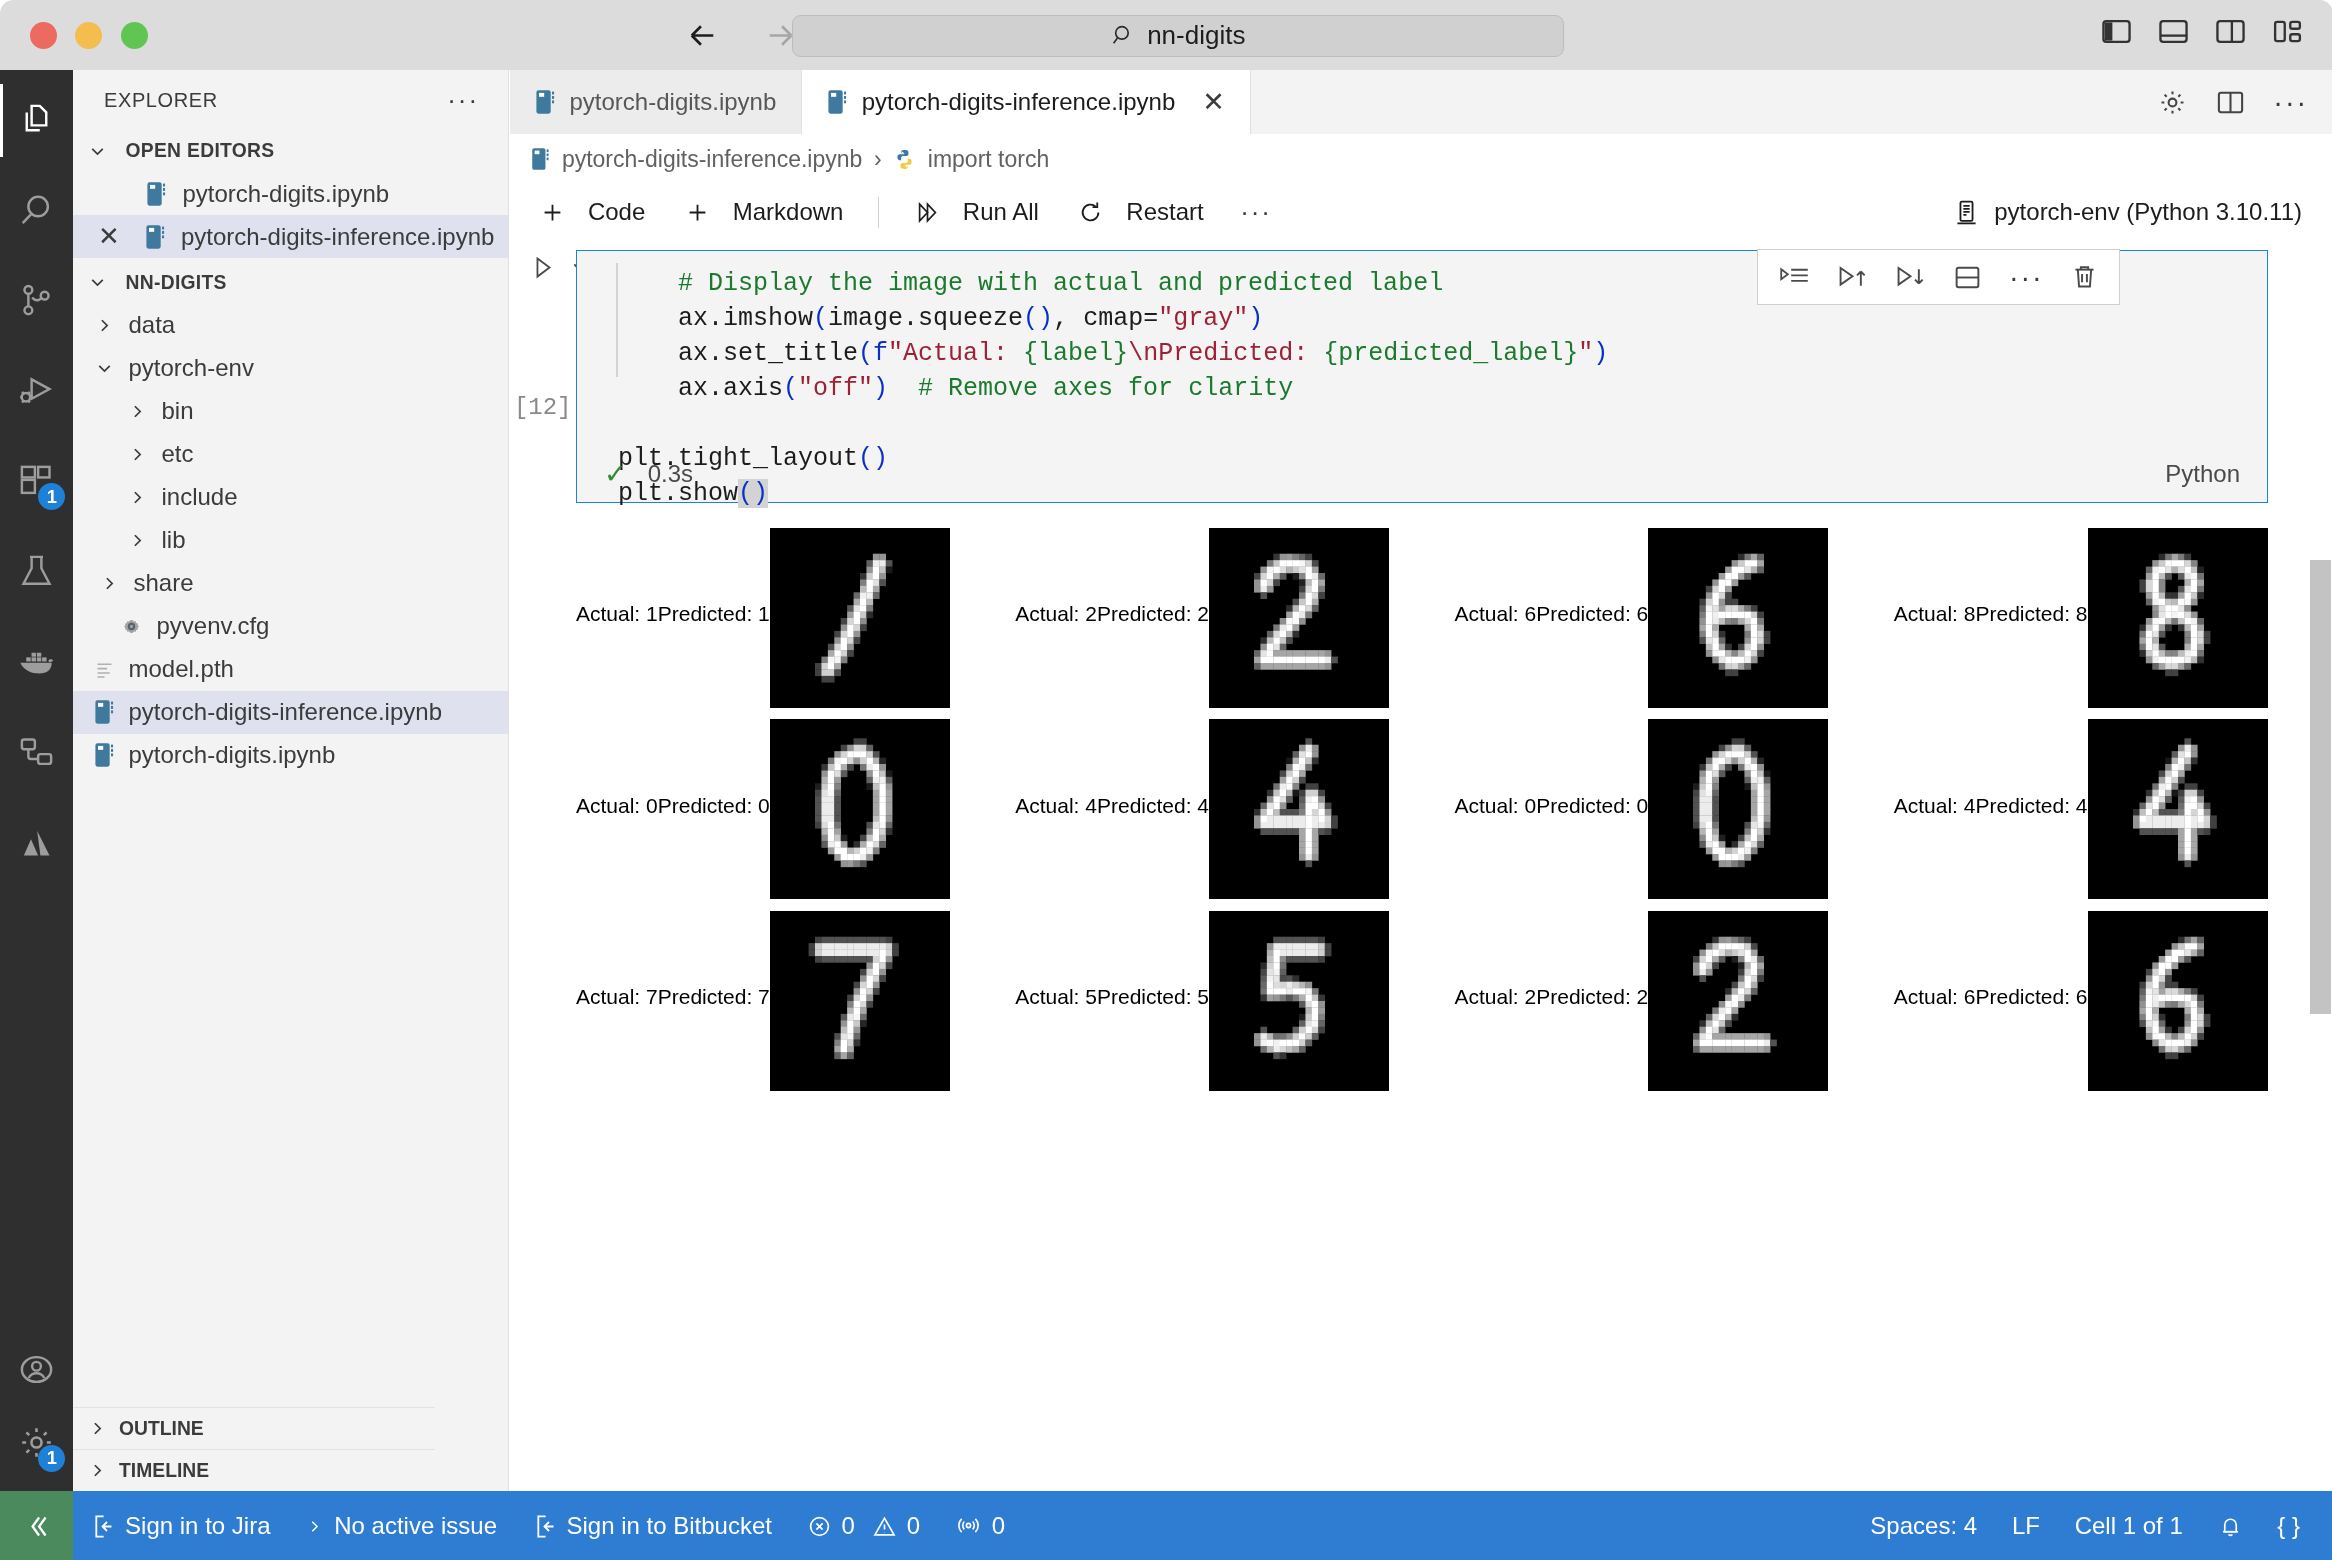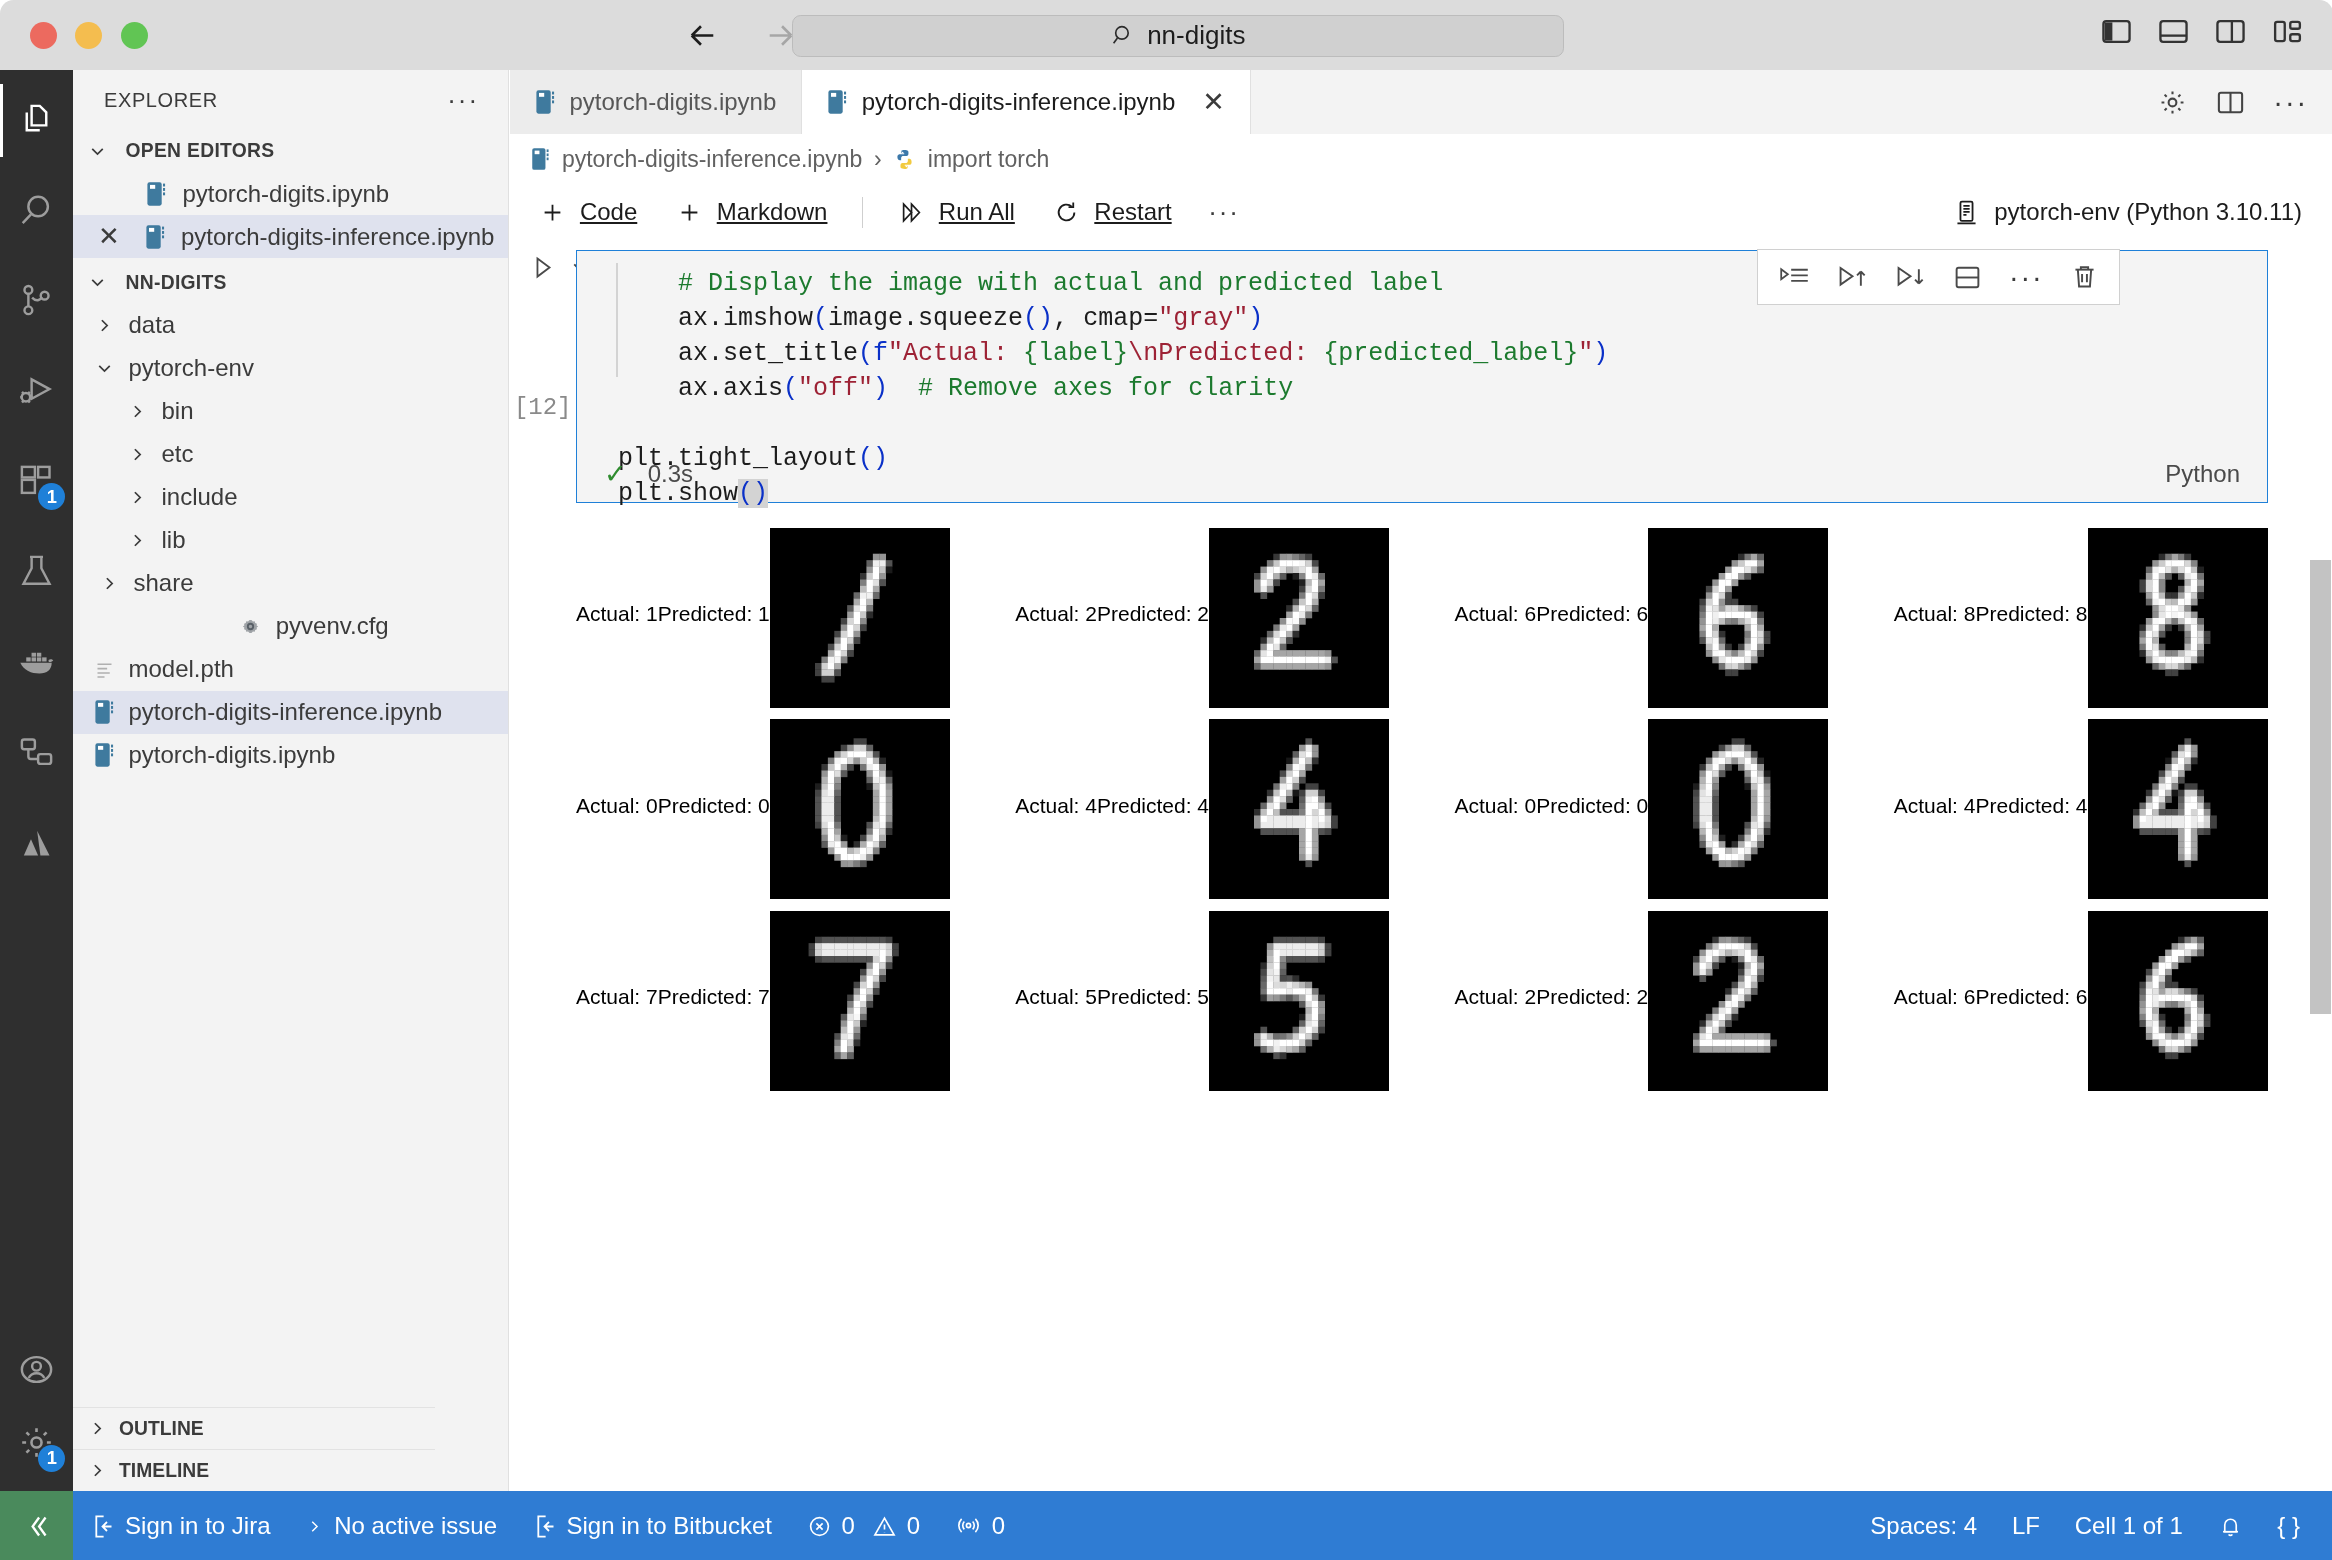--- a/index.html
+++ b/index.html
@@ -91,21 +91,21 @@
   .tabbar-actions { margin-left: auto; display: flex; align-items: center; gap: 27px; padding-right: 25px; }
 
   #breadcrumb {
     height: 50px; display: flex; align-items: center; gap: 11.6px; padding-left: 21px;
     font-size: 23px; color: #616161; background: #fff;
   }
   #nb-toolbar {
     height: 56px; display: flex; align-items: center; padding-left: 13.5px; background: #fff;
     font-size: 24px; color: #1c1c1c; gap: 7.7px;
   }
-  .tb-btn { display: flex; align-items: center; gap: 14px; padding: 0 15.4px; height: 44px; text-decoration: underline; }
+  .tb-btn { display: flex; align-items: center; gap: 22px; padding: 0 15.4px; height: 44px; }
   .tb-sep { width: 1px; height: 31px; background: #cfcfcf; margin: 0 11.6px; }
   #kernel-pick { margin-left: auto; display: flex; align-items: center; gap: 13.5px; padding-right: 31px; font-size: 24px; color: #1c1c1c; }
 
   
   #cell {
     position: absolute; left: 66px; top: 180px; width: 1692px; height: 253px;
     background: #f4f4f4; border: 1.9px solid #1f80d8;
   }
   #cell-runbtn { position: absolute; left: 19.3px; top: 183px; display: flex; gap: 9.7px; align-items: center; }
   .code-line { font-family: "Liberation Mono", monospace; font-size: 25px; line-height: 35px; white-space: pre; }
@@ -393,21 +393,21 @@
         <span style="margin-left:13.5px">lib</span>
       </div>
       <div class="row" style="padding-left: 26px;">
         <span class="chev">
           <svg width="21" height="21" viewBox="0 0 24 24" fill="none" stroke="#3b3b3b" stroke-width="2">
             <path d="M9 6l6 6-6 6"></path>
           </svg>
         </span>
         <span style="margin-left:13.5px">share</span>
       </div>
-      <div class="row" style="padding-left: 47px; justify-content: center;">
+      <div class="row" style="padding-left: 47px;">
         <span>
           <svg width="23" height="23" viewBox="0 0 24 24" fill="#5a6067">
             <path d="M12 8.2a3.8 3.8 0 100 7.6 3.8 3.8 0 000-7.6zm0 5.6a1.8 1.8 0 110-3.6 1.8 1.8 0 010 3.6z"></path>
             <path d="M20 12l-1.6-1 .3-1.9-1.8-.7-.5-1.9-1.9.3L13 5.2h-2l-1.5 1.6-1.9-.3-.5 1.9-1.8.7.3 1.9-1.6 1 1.6 1-.3 1.9 1.8.7.5 1.9 1.9-.3L11 18.8h2l1.5-1.6 1.9.3.5-1.9 1.8-.7-.3-1.9z" opacity=".55"></path>
           </svg>
         </span>
         <span style="margin-left:13.5px">pyvenv.cfg</span>
       </div>
       <div class="row" style="padding-left: 21px;">
         <span>

